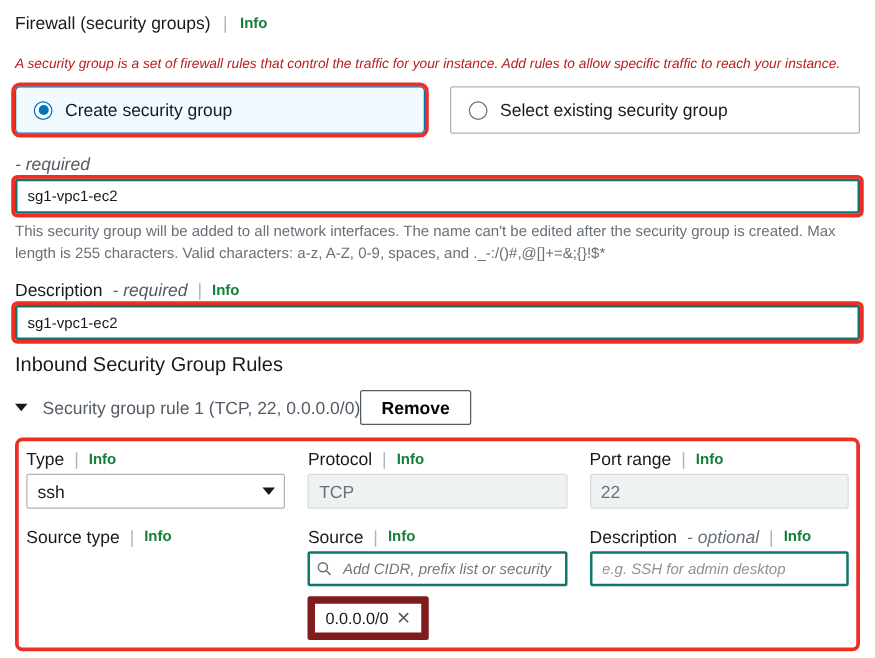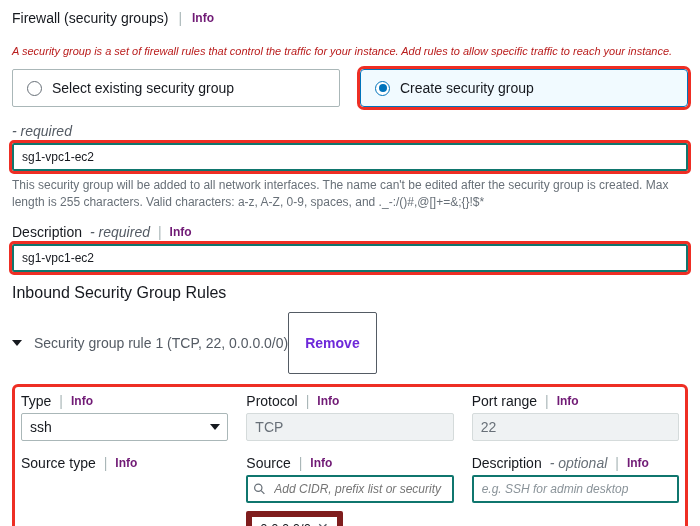--- a/index.html
+++ b/index.html
@@ -6,21 +6,21 @@
   body {
     font-family: "Amazon Ember", "Helvetica Neue", Arial, sans-serif;
     font-size: 14px;
     color: #16191f;
     background: #fff;
     padding: 10px 12px 20px 12px;
     width: 700px;
   }
   .section-header { display: flex; align-items: center; gap: 10px; margin-bottom: 18px; }
   .section-title { font-size: 14px; font-weight: 400; color: #16191f; }
-  .info-link { color: #701a75; font-size: 12px; font-weight: 700; cursor: pointer; }
+  .info-link { color: #15803d; font-size: 12px; font-weight: 700; cursor: pointer; }
   .info-sep { color: #aab7b8; }
   .help-text { font-size: 11px; color: #b91c1c; line-height: 1.4; margin-bottom: 10px; font-style: italic; }
   .radio-row { display: flex; gap: 20px; margin-bottom: 16px; }
   .radio-box {
     flex: 1 1 0;
     border: 1px solid #aab7b8;
     border-radius: 2px;
     background: #fff;
     padding: 10px 14px;
     display: flex;
@@ -60,22 +60,22 @@
   }
   .constraint { font-size: 12px; color: #687078; line-height: 1.35; margin-top: 4px; margin-bottom: 14px; }
   .inbound-title { font-size: 16px; font-weight: 400; margin: 12px 0 10px 0; }
   .rule-header-row { display:flex; align-items:center; justify-content:flex-start; margin-bottom: 10px; }
   .rule-header-left { display:flex; align-items:center; gap:8px; color:#545b64; font-size:14px;}
   .caret-down {
     width: 0; height: 0; border-left: 5px solid transparent; border-right: 5px solid transparent;
     border-top: 6px solid #16191f; cursor:pointer; margin-right: 4px;
   }
   .btn {
-    border: 1px solid #545b64; background:#fff; color:#6d28d9;
-    padding: 22px 16px; font-size: 14px; font-weight:700; border-radius:2px;
+    border: 1px solid #545b64; background:#fff; color:#000000;
+    padding: 5px 16px; font-size: 14px; font-weight:700; border-radius:2px;
     cursor:pointer; font-family:inherit;
   }
   .rule-grid { display: grid; grid-template-columns: 1fr 1fr 1fr; column-gap: 18px; row-gap: 14px; }
   .select-wrap { position: relative; }
   .select-input {
     width: 100%; border: 1px solid #aab7b8; border-radius:2px;
     padding: 5px 26px 5px 8px; font-size:14px; background:#fff; cursor:pointer;
   }
   .select-caret {
     position:absolute; right:8px; top:50%; transform:translateY(-50%);
@@ -106,27 +106,27 @@
 <body>
 
 <div class="section-header">
   <span class="section-title">Firewall (security groups)</span>
   <span class="info-sep">|</span>
   <span class="info-link">Info</span>
 </div>
 <div class="help-text">A security group is a set of firewall rules that control the traffic for your instance. Add rules to allow specific traffic to reach your instance.</div>
 
 <div class="radio-row">
+  <div class="radio-box selected hl-red">
+    <span class="radio-circle"></span>
+    <span>Create security group</span>
+  </div>
   <div class="radio-box">
     <span class="radio-circle"></span>
     <span>Select existing security group</span>
-  </div>
-  <div class="radio-box selected hl-red">
-    <span class="radio-circle"></span>
-    <span>Create security group</span>
   </div>
 </div>
 
 <div class="field-block">
   <div class="field-label">
     <span class="req-ital">- required</span>
   </div>
   <input type="text" class="text-input hl-red" value="sg1-vpc1-ec2" style="">
 </div>
 <div class="constraint">This security group will be added to all network interfaces. The name can't be edited after the security group is created. Max length is 255 characters. Valid characters: a-z, A-Z, 0-9, spaces, and ._-:/()#,@[]+=&amp;;{}!$*</div>

